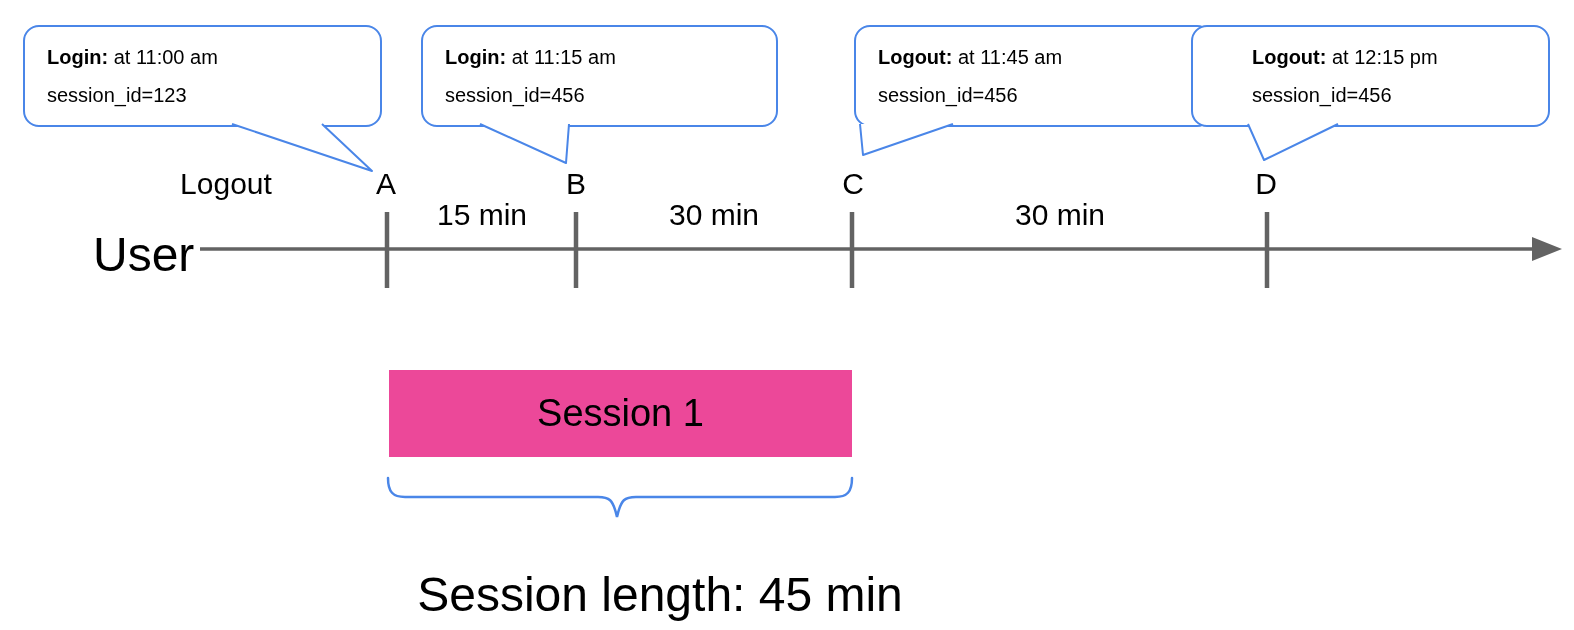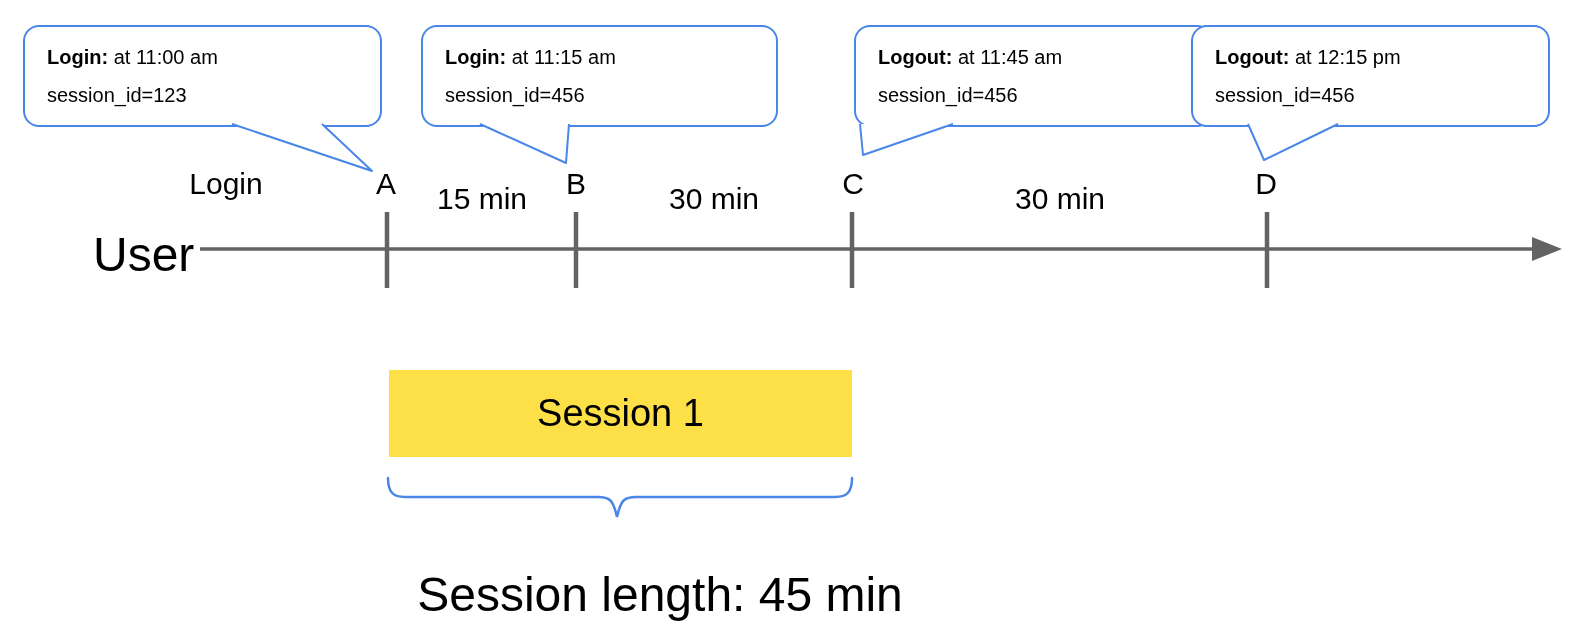--- a/index.html
+++ b/index.html
@@ -40,37 +40,37 @@
     z-index: 3;
     font-size: 30px;
     line-height: 34px;
     white-space: nowrap;
   }
   .centered { transform: translateX(-50%); }
   .big { font-size: 48px; line-height: 46px; }
   #bubble-1 { left: 23px;   width: 359px; }
   #bubble-2 { left: 421px;  width: 357px; }
   #bubble-3 { left: 806px;  width: 359px; margin-left: 48px; }
-  #bubble-4 { left: 1191px; width: 359px; }
+  #bubble-4 { left: 1191px; width: 359px; padding-left: 37px; }
   #events-label { left: 226px; top: 167px; }
   .marker { top: 167px; }
   #marker-a { left: 386px; }
   #marker-b { left: 576px; }
   #marker-c { left: 853px; }
   #marker-d { left: 1266px; }
-  .interval { top: 182px; }
+  .interval { top: 198px; }
   #interval-1 { left: 482px; }
   #interval-2 { left: 714px; }
   #interval-3 { left: 1060px; }
   #user-label { left: 93px; top: 232px; }
   #session-box {
     position: absolute;
     left: 389px; top: 370px;
     width: 463px; height: 87px;
-    background: #fde047;
+    background: #ec4899;
     display: flex;
     align-items: center;
     justify-content: center;
     font-size: 38px;
     z-index: 1;
   }
   #session-length-label { left: 618px; top: 572px; margin-left: 42px; }
 </style>
 </head>
 <body>
@@ -108,21 +108,21 @@
     </div>
   </div>
 
   <svg class="layer tails" viewBox="0 0 1574 630">
     <path d="M 232 124 L 372 171 L 322 124" fill="#ffffff" stroke="#4a86e8" stroke-width="2" stroke-linejoin="round"></path>
     <path d="M 480 124 L 566 163 L 569 124" fill="#ffffff" stroke="#4a86e8" stroke-width="2" stroke-linejoin="round"></path>
     <path d="M 860 124 L 863 155 L 953 124" fill="#ffffff" stroke="#4a86e8" stroke-width="2" stroke-linejoin="round"></path>
     <path d="M 1248 124 L 1264 160 L 1338 124" fill="#ffffff" stroke="#4a86e8" stroke-width="2" stroke-linejoin="round"></path>
   </svg>
 
-  <div class="label centered" id="events-label">Login</div>
+  <div class="label centered" id="events-label">Logout</div>
   <div class="label centered marker" id="marker-a">A</div>
   <div class="label centered marker" id="marker-b">B</div>
   <div class="label centered marker" id="marker-c">C</div>
   <div class="label centered marker" id="marker-d">D</div>
   <div class="label centered interval" id="interval-1">15 min</div>
   <div class="label centered interval" id="interval-2">30 min</div>
   <div class="label centered interval" id="interval-3">30 min</div>
   <div class="label big" id="user-label">User</div>
 
   <div id="session-box">

